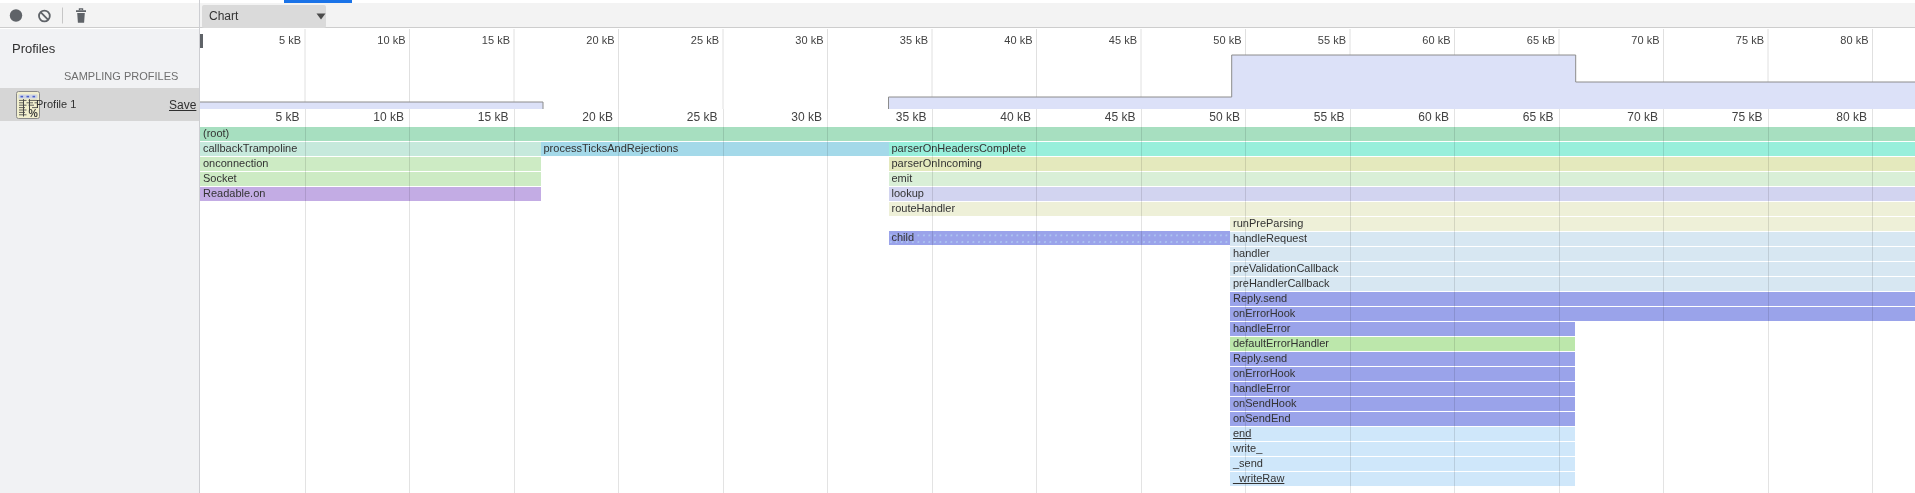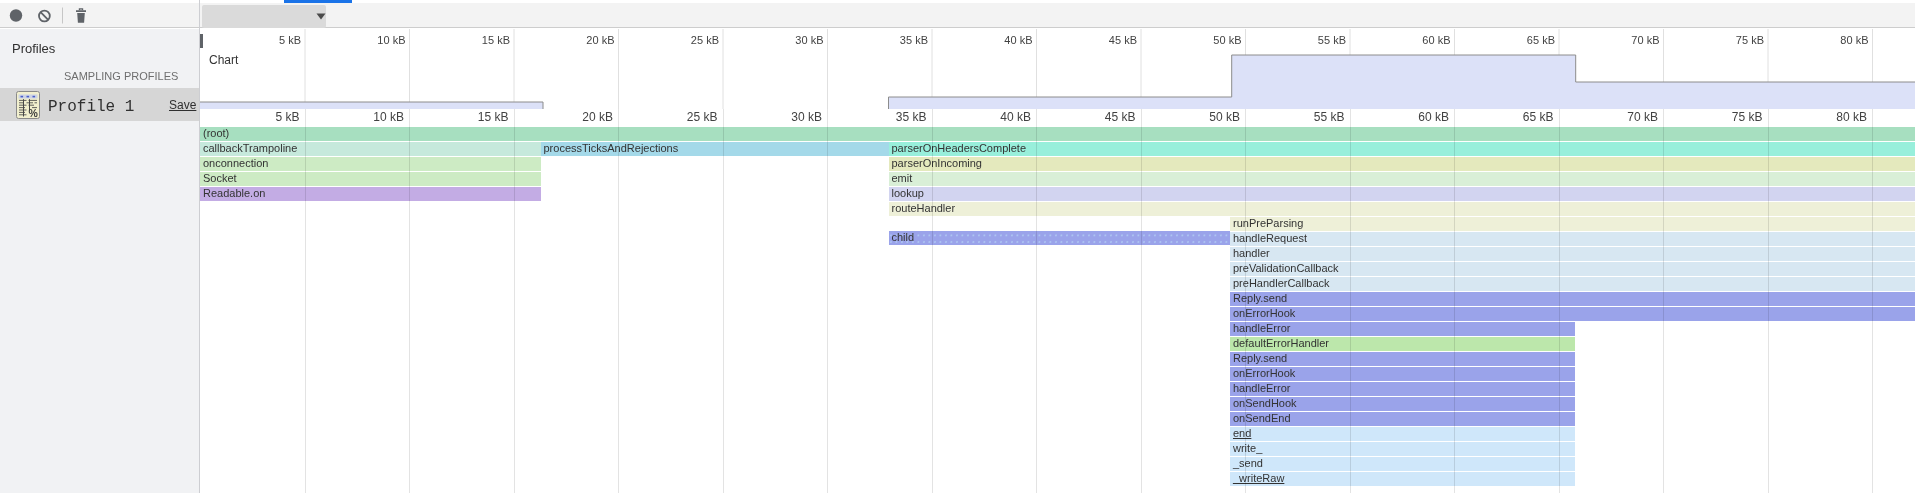--- a/index.html
+++ b/index.html
@@ -22,21 +22,21 @@
 <svg class="abs" style="left:0;top:3px" width="199" height="25" viewBox="0 0 199 25">
   <circle cx="16" cy="12.5" r="6.2" fill="#5f6368"></circle>
   <circle cx="44.4" cy="13" r="5.4" fill="none" stroke="#5f6368" stroke-width="1.8"></circle>
   <line x1="40.6" y1="9.2" x2="48.2" y2="16.8" stroke="#5f6368" stroke-width="1.8"></line>
   <line x1="62.5" y1="4.5" x2="62.5" y2="20.5" stroke="#c6c6c6" stroke-width="1"></line>
   <path d="M76 7.3 h10 v1.7 h-10 z M77.2 10 h7.6 l-0.7 9.8 h-6.2 z" fill="#5f6368"></path>
   <path d="M79.5 7.3 v-1.4 h3 v1.4" fill="none" stroke="#5f6368" stroke-width="1.4"></path>
 </svg>
 
 <div class="abs" style="left:202px;top:5px;width:124px;height:23px;background:#dadada;border-radius:2px;"></div>
-<div class="abs" style="left:209px;top:5px;height:23px;line-height:23px;font-size:12px;color:#333;margin-top:44px;">Chart</div>
+<div class="abs" style="left:209px;top:5px;height:23px;line-height:23px;font-size:12px;color:#333;">Chart</div>
 <svg class="abs" style="left:316px;top:13px" width="10" height="7">
     <path d="M0.5 0.5 h9 l-4.5 6 z" fill="#4a4a4a"></path>
   </svg>
 
 <div id="sidebar"></div>
 <div class="abs" style="left:12px;top:41px;font-size:13px;color:#303030;">Profiles</div>
 <div class="abs" style="left:24px;top:70px;font-size:11px;color:#6e6e6e;margin-left:40px;">SAMPLING PROFILES</div>
 <div class="abs" style="left:0;top:88px;width:199px;height:33px;background:#d6d6d6;"></div>
 
 <svg class="abs" style="left:16px;top:91px" width="24" height="28" viewBox="0 0 24 28">
@@ -58,21 +58,21 @@
     <line x1="3" y1="19" x2="10.5" y2="19"></line>
     <line x1="3" y1="21.4" x2="9" y2="21.4"></line>
     <line x1="3" y1="23.8" x2="10.5" y2="23.8"></line>
   </g>
   <g stroke="#474747" stroke-width="1">
     <line x1="7.5" y1="8.2" x2="7.5" y2="25.5"></line>
     <line x1="13.5" y1="8.2" x2="13.5" y2="20"></line>
   </g>
   <text x="12.5" y="25.8" font-size="10.5" font-weight="bold" fill="#3f3f3f" font-family="Liberation Sans">%</text>
 </svg>
-<div class="abs" style="left:48px;top:97.5px;font-size:16px;color:#303030;font-family:Liberation Mono, monospace;">Profile 1</div>
+<div class="abs" style="left:36px;top:97.5px;font-size:11px;color:#303030;">Profile 1</div>
 <div class="abs" style="left:169px;top:97.5px;font-size:12px;color:#303030;text-decoration:underline;">Save</div>
 
 <div id="sidebar-border"></div>
 
 <div id="ovlabels">
     <div class="ovlabel" style="left:241px;">5&nbsp;kB</div>
     <div class="ovlabel" style="left:345.5px;">10&nbsp;kB</div>
     <div class="ovlabel" style="left:450px;">15&nbsp;kB</div>
     <div class="ovlabel" style="left:554.5px;">20&nbsp;kB</div>
     <div class="ovlabel" style="left:659px;">25&nbsp;kB</div>

